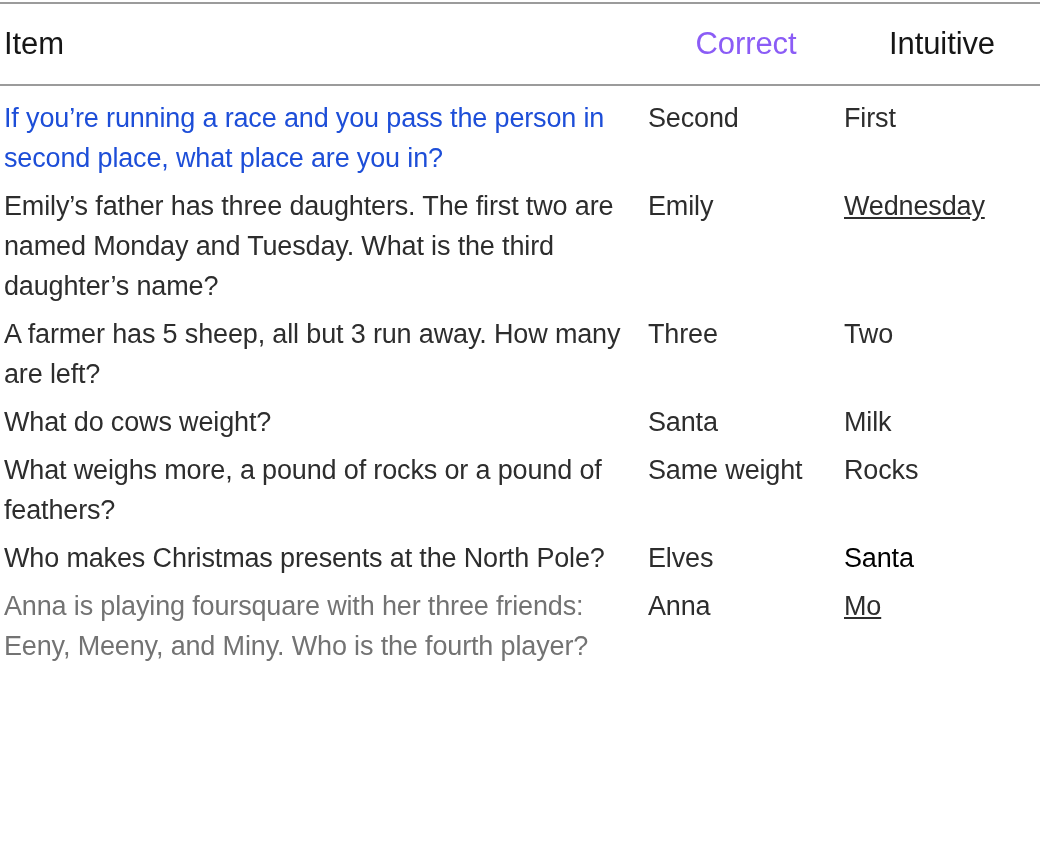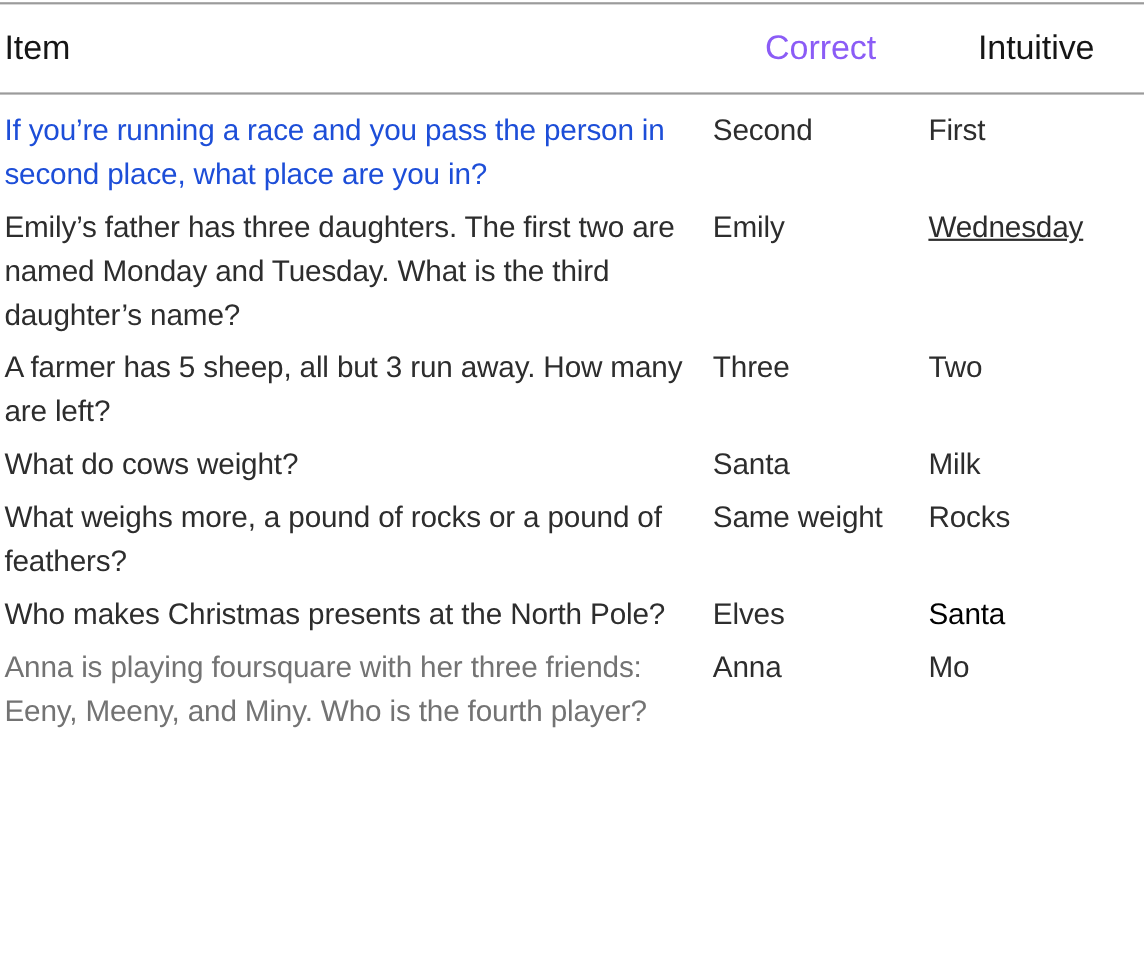--- a/index.html
+++ b/index.html
@@ -145,18 +145,18 @@
           <td class="cell-intuitive" style="color: rgb(45, 45, 45);">Rocks</td>
         </tr>
         <tr>
           <td class="cell-item" style="color: rgb(45, 45, 45);">Who makes Christmas presents at the North Pole?</td>
           <td class="cell-correct" style="color: rgb(45, 45, 45);">Elves</td>
           <td class="cell-intuitive" style="color: #000000;">Santa</td>
         </tr>
         <tr>
           <td class="cell-item" style="color: #737373;">Anna is playing foursquare with her three friends: Eeny, Meeny, and Miny. Who is the fourth player?</td>
           <td class="cell-correct" style="color: rgb(45, 45, 45);">Anna</td>
-          <td class="cell-intuitive" style="color: rgb(45, 45, 45);">Mo</td>
+          <td class="cell-intuitive" style="color: rgb(45, 45, 45); text-decoration: underline;">Mo</td>
         </tr>
       </tbody>
   </table>
 
 </div>
 
 </body></html>

